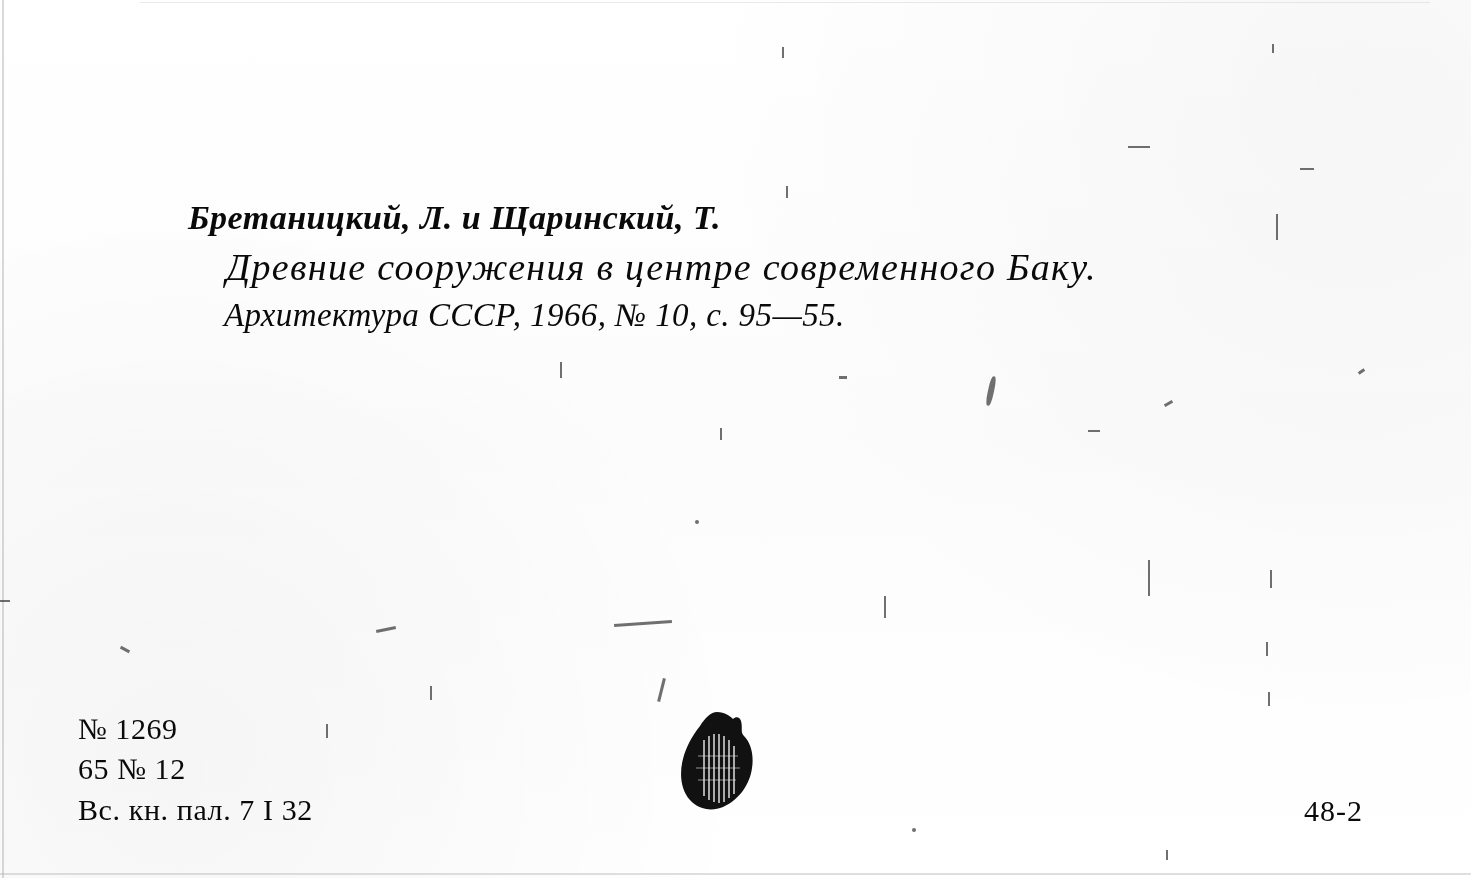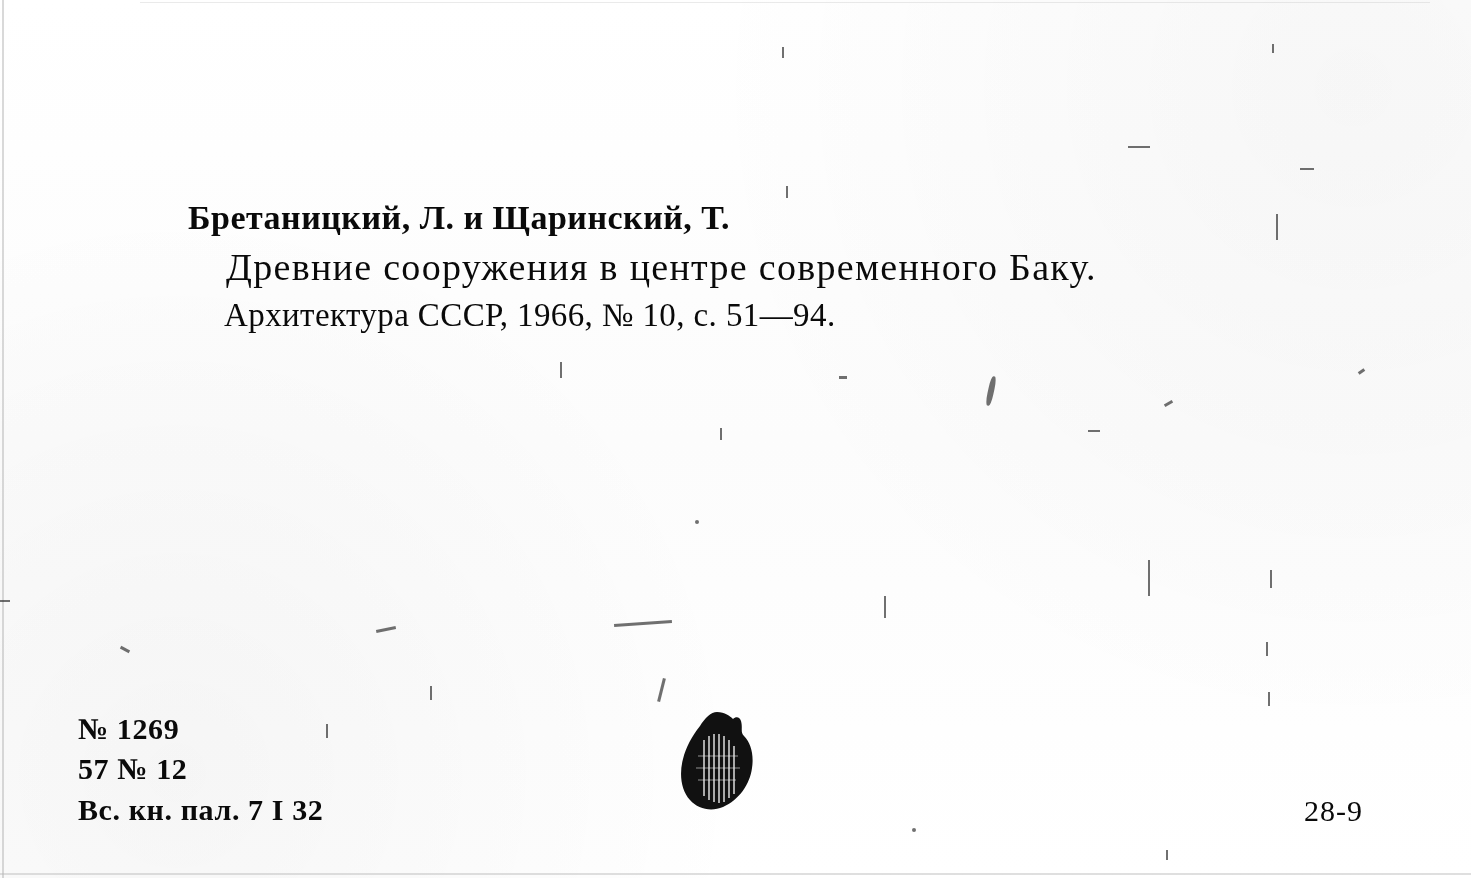--- a/index.html
+++ b/index.html
@@ -43,20 +43,21 @@
   .edge.left  { left: 2px;  top: 0;    width: 2px;  height: 878px; opacity: .55; }
   .edge.bottom{ left: 0;    bottom: 3px; width: 1471px; height: 2px; opacity: .45; }
   .edge.top   { left: 140px; top: 2px;  width: 1290px; height: 1px; opacity: .3; }
 
   
   #biblio {
     position: absolute;
     left: 188px;
     top: 198px;
     width: 1160px;
+    font-style: italic;
   }
   .author {
     font-weight: bold;
     font-size: 34px;
     letter-spacing: 0.5px;
     line-height: 1.18;
     white-space: nowrap;
   }
   .title {
     font-size: 38px;
@@ -76,21 +77,20 @@
   }
 
   
   #codes {
     position: absolute;
     left: 78px;
     bottom: 48px;
     font-size: 30px;
     line-height: 1.35;
     letter-spacing: 0.6px;
-    font-weight: bold;
   }
   #codes div { white-space: nowrap; }
 
   
   #shelf {
     position: absolute;
     right: 108px;
     bottom: 50px;
     font-size: 30px;
     letter-spacing: 1px;
@@ -149,30 +149,30 @@
   <div class="speck" style="left:430px; top:686px; width:2px; height:14px;"></div>
   <div class="speck" style="left:660px; top:678px; width:3px; height:24px; transform:rotate(14deg);"></div>
   <div class="speck" style="left:1268px; top:692px; width:2px; height:14px;"></div>
   <div class="speck" style="left:326px; top:724px; width:2px; height:14px;"></div>
   <div class="speck" style="left:912px; top:828px; width:4px; height:4px; border-radius:50%;"></div>
   <div class="speck" style="left:1166px; top:850px; width:2px; height:10px;"></div>
 
   <div id="biblio">
     <div class="author">Бретаницкий, Л. и Щаринский, Т.</div>
     <div class="title">Древние сооружения в центре современного Баку.</div>
-    <div class="source">Архитектура СССР, 1966, № 10, с. 51—94.</div>
+    <div class="source">Архитектура СССР, 1966, № 10, с. 95—55.</div>
   </div>
 
   <div id="codes">
     <div>№ 1269</div>
-    <div>57 № 12</div>
+    <div>65 № 12</div>
     <div>Вс. кн. пал. 7 I 32</div>
   </div>
 
-  <div id="shelf">28-9</div>
+  <div id="shelf">48-2</div>
 
   <div id="stamp">
     <svg width="78" height="104" viewBox="0 0 78 104" xmlns="http://www.w3.org/2000/svg">
       <path d="M39 2 C47 2 52 6 55 9 C58 6 62 7 63 11 C65 18 62 22 66 26
                C73 33 76 45 74 58 C72 74 61 90 45 97 C33 102 20 99 12 90
                C3 80 1 64 5 49 C8 37 14 26 22 16 C27 8 33 2 39 2 Z" fill="#111111"></path>
       <g stroke="#f2f2f2" stroke-width="1.6" opacity="0.85">
         <path d="M26 30 L26 86"></path>
         <path d="M31 26 L31 90"></path>
         <path d="M36 24 L36 92"></path>

